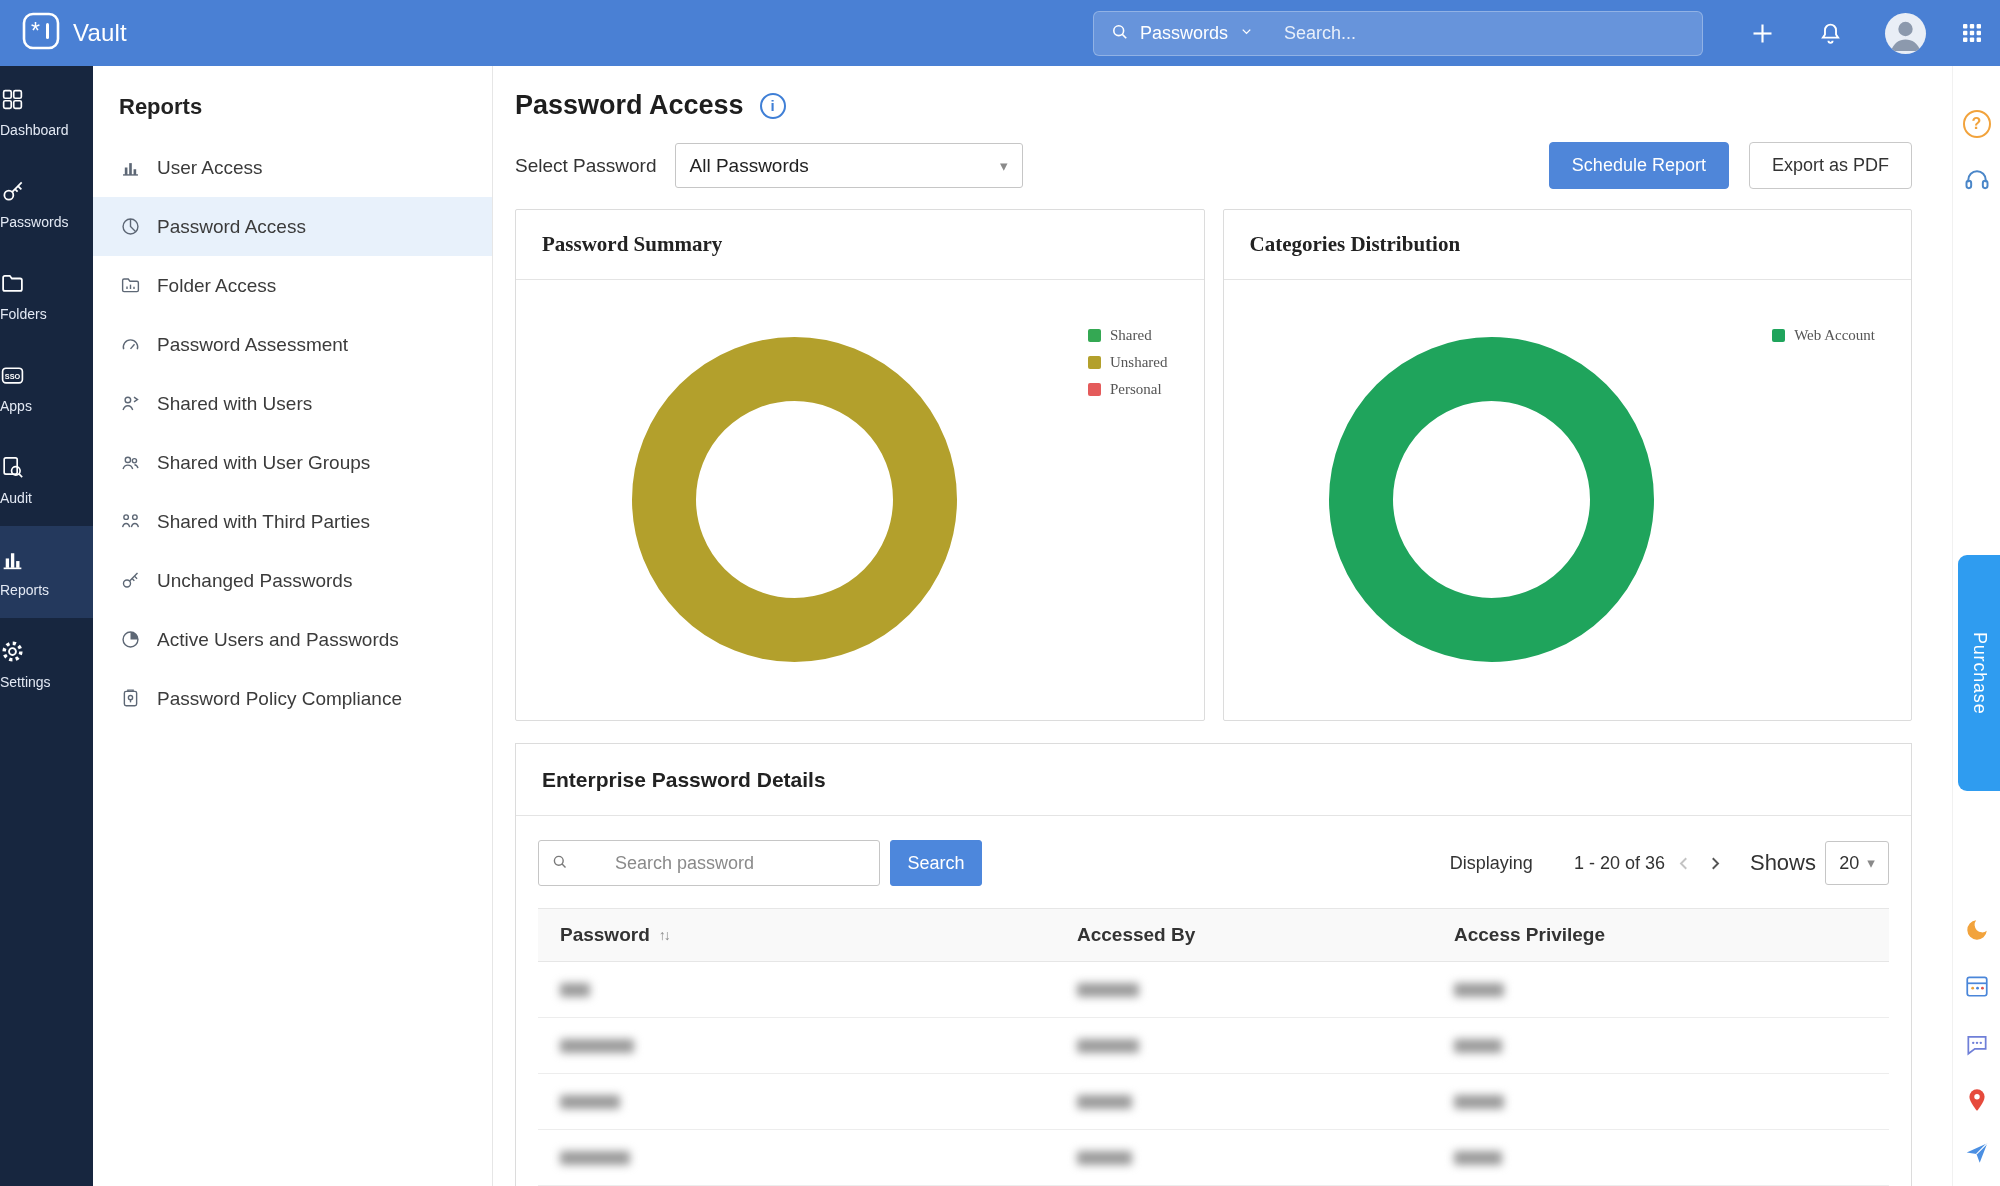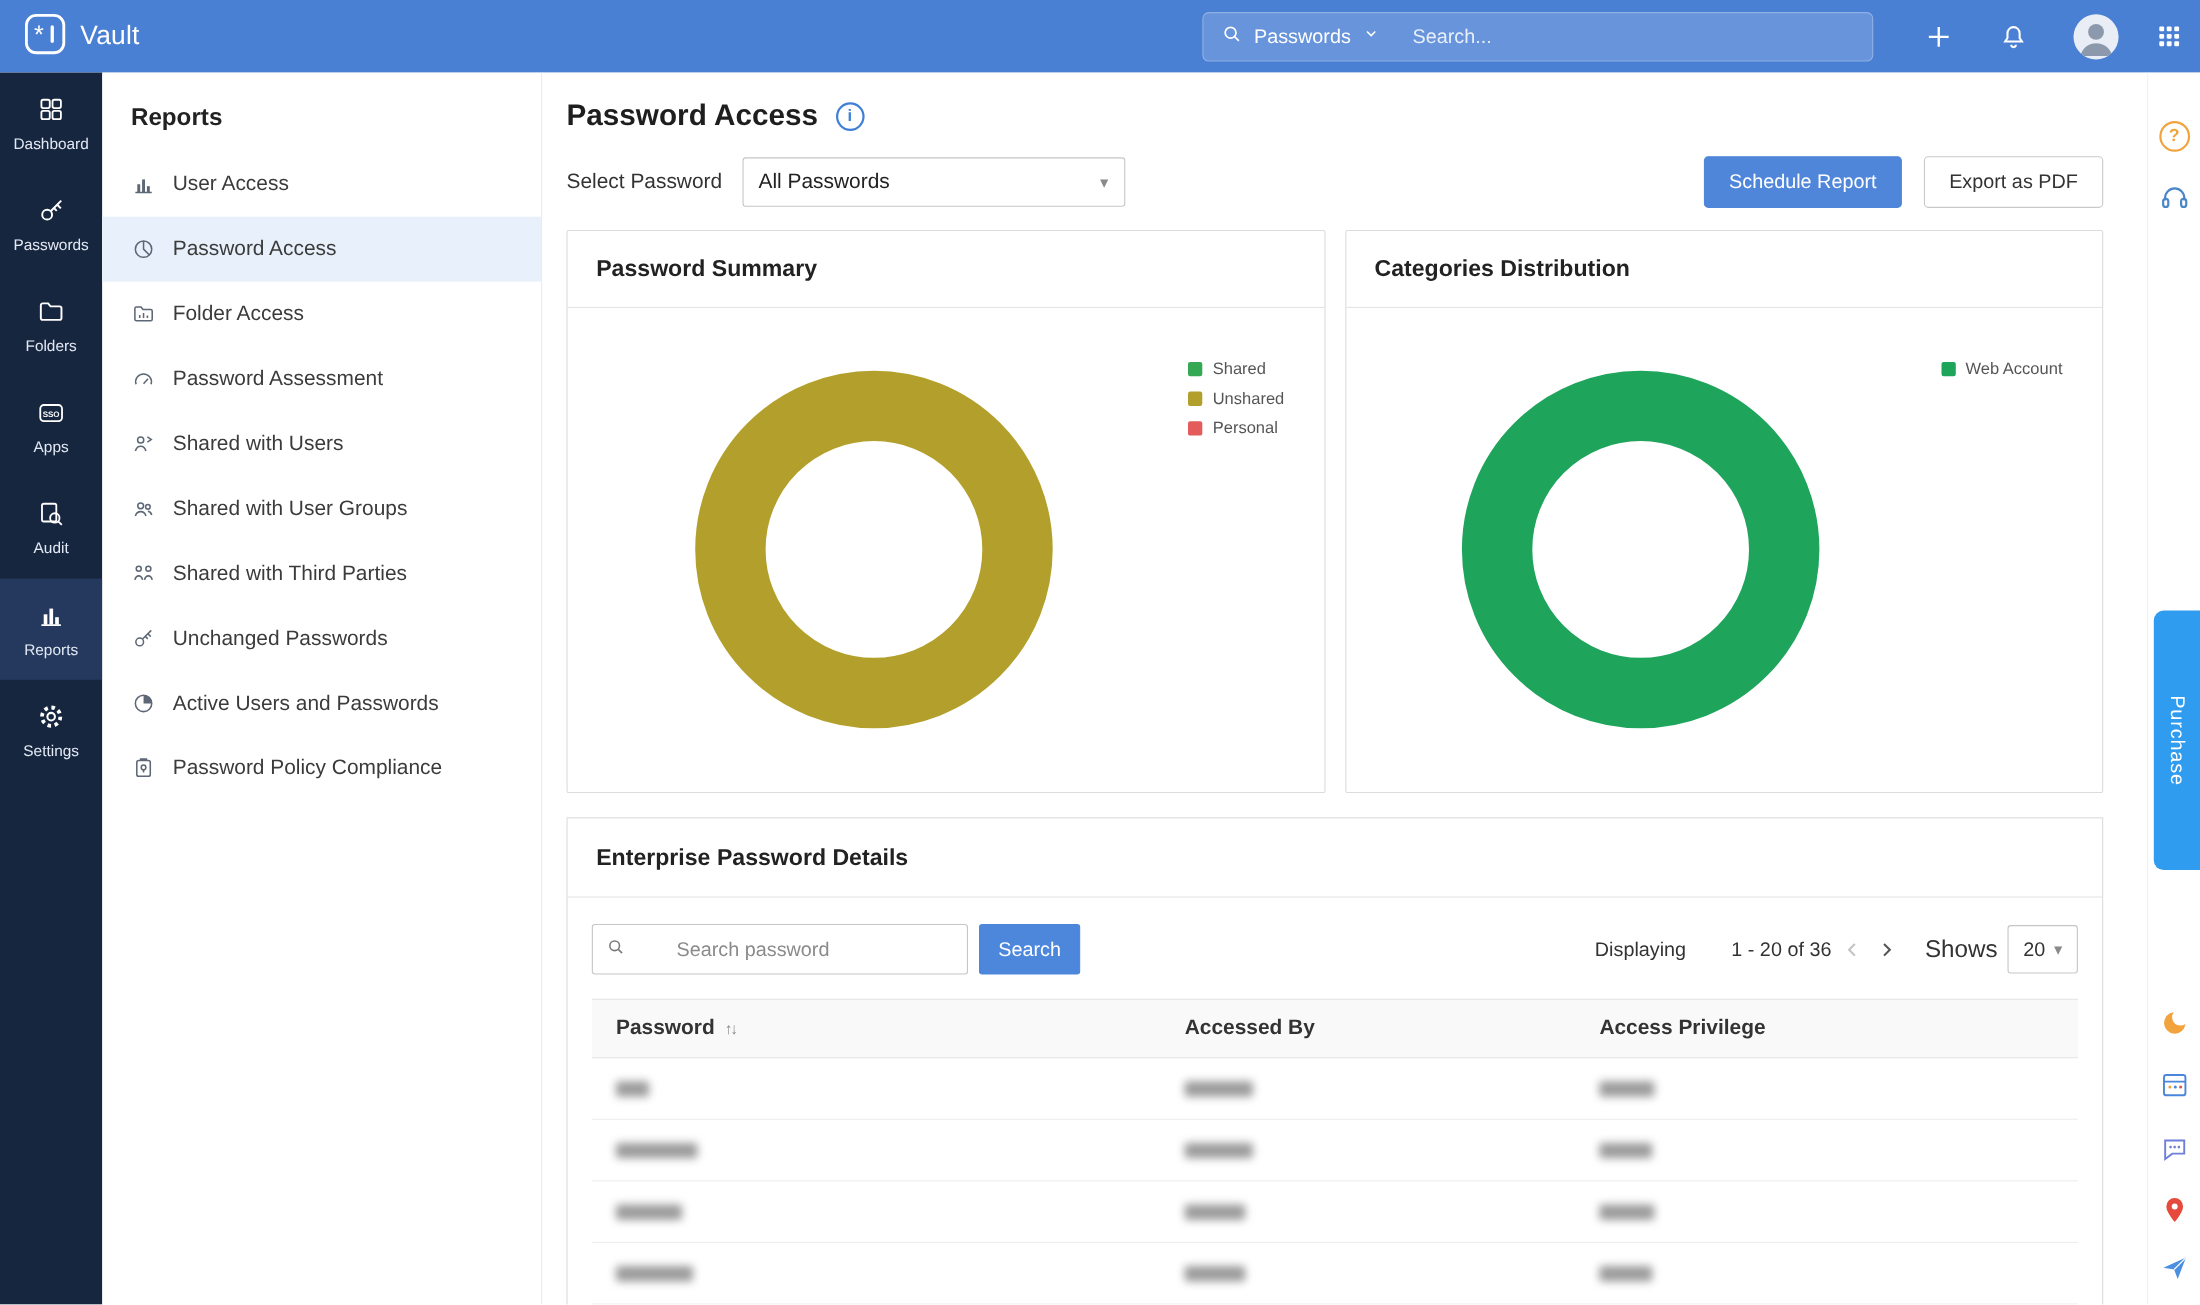--- a/index.html
+++ b/index.html
@@ -18,21 +18,21 @@
   .topbar-search-input { flex:1; background:transparent; border:none; outline:none; color:#fff; font-size:18px; padding:0 14px; font-family:inherit; }
   .topbar-search-input::placeholder { color:rgba(255,255,255,.85); }
   .tb-icon { color:#fff; margin-left:42px; display:flex; align-items:center; cursor:pointer; }
   .avatar { width:41px; height:41px; border-radius:50%; background:#e9eef6; display:flex; align-items:flex-end; justify-content:center; overflow:hidden; }
 
   
   .app-body { flex:1; display:flex; min-height:0; }
 
   
   .primary-nav { width:93px; background:#17263f; display:flex; flex-direction:column; flex:none; }
-  .pn-item { height:92px; display:flex; flex-direction:column; align-items:center; justify-content:center; gap:9px; color:#e3e9f4; font-size:14px; cursor:pointer; }
+  .pn-item { height:92px; display:flex; flex-direction:column; align-items:flex-start; justify-content:center; gap:9px; color:#e3e9f4; font-size:14px; cursor:pointer; }
   .pn-item.active { background:#24395d; }
   .pn-icon { height:26px; display:flex; align-items:center; color:#fff; }
 
   
   .secondary-nav { width:400px; background:#fff; border-right:1px solid #e6e6e6; padding-top:28px; flex:none; }
   .sn-title { font-size:22px; font-weight:700; color:#222; padding-left:26px; margin-bottom:18px; }
   .sn-item { height:59px; display:flex; align-items:center; gap:16px; padding-left:26px; font-size:19px; color:#3b3b3b; cursor:pointer; }
   .sn-item.active { background:#e8f1fb; }
   .sn-icon { color:#5d6775; display:flex; width:22px; justify-content:center; }
 
@@ -42,21 +42,21 @@
   .page-title { font-size:27px; font-weight:700; color:#1e1e1e; }
   .info-badge { width:26px; height:26px; border:2px solid #3f7fd6; border-radius:50%; color:#3f7fd6; font-size:15px; font-weight:700; display:flex; align-items:center; justify-content:center; cursor:pointer; }
   .filter-row { margin-top:21px; display:flex; align-items:center; }
   .select-label { font-size:19px; color:#333; margin-right:18px; }
   .select-box { width:348px; height:45px; border:1px solid #c6c6c6; border-radius:3px; display:flex; align-items:center; padding:0 14px; font-size:19px; color:#222; cursor:pointer; background:#fff; }
   .caret { margin-left:auto; color:#8a8a8a; font-size:15px; }
   .action-buttons { margin-left:auto; display:flex; gap:20px; }
   .btn-primary { height:47px; padding:0 22px; background:#4f86d9; color:#fff; border:1px solid #4f86d9; border-radius:4px; font-size:18px; font-family:inherit; cursor:pointer; }
   .btn-secondary { height:47px; padding:0 22px; background:#fff; color:#333; border:1px solid #c9c9c9; border-radius:4px; font-size:18px; font-family:inherit; cursor:pointer; }
 
-  .cards-row { margin-top:20px; display:flex; gap:18px; }
+  .cards-row { margin-top:20px; display:flex; gap:18px;font-family:Liberation Serif, serif; }
   .card { flex:1; border:1px solid #dcdcdc; border-radius:2px; background:#fff; min-width:0; }
   .chart-card { height:512px; }
   .card-head { height:70px; display:flex; align-items:center; padding-left:26px; font-size:21px; font-weight:700; color:#222; border-bottom:1px solid #e4e4e4; }
   .chart-area { position:relative; height:441px; }
   .donut { position:absolute; border-radius:50%; width:325px; height:325px; border:64px solid #ccc; top:57px; }
   .donut-1 { left:116px; }
   .donut-2 { left:105px; }
   .legend { position:absolute; top:47px; right:36px; display:flex; flex-direction:column; gap:10px; }
   .legend-item { display:flex; align-items:center; gap:9px; }
   .legend-swatch { width:13px; height:13px; border-radius:2px; flex:none; }

